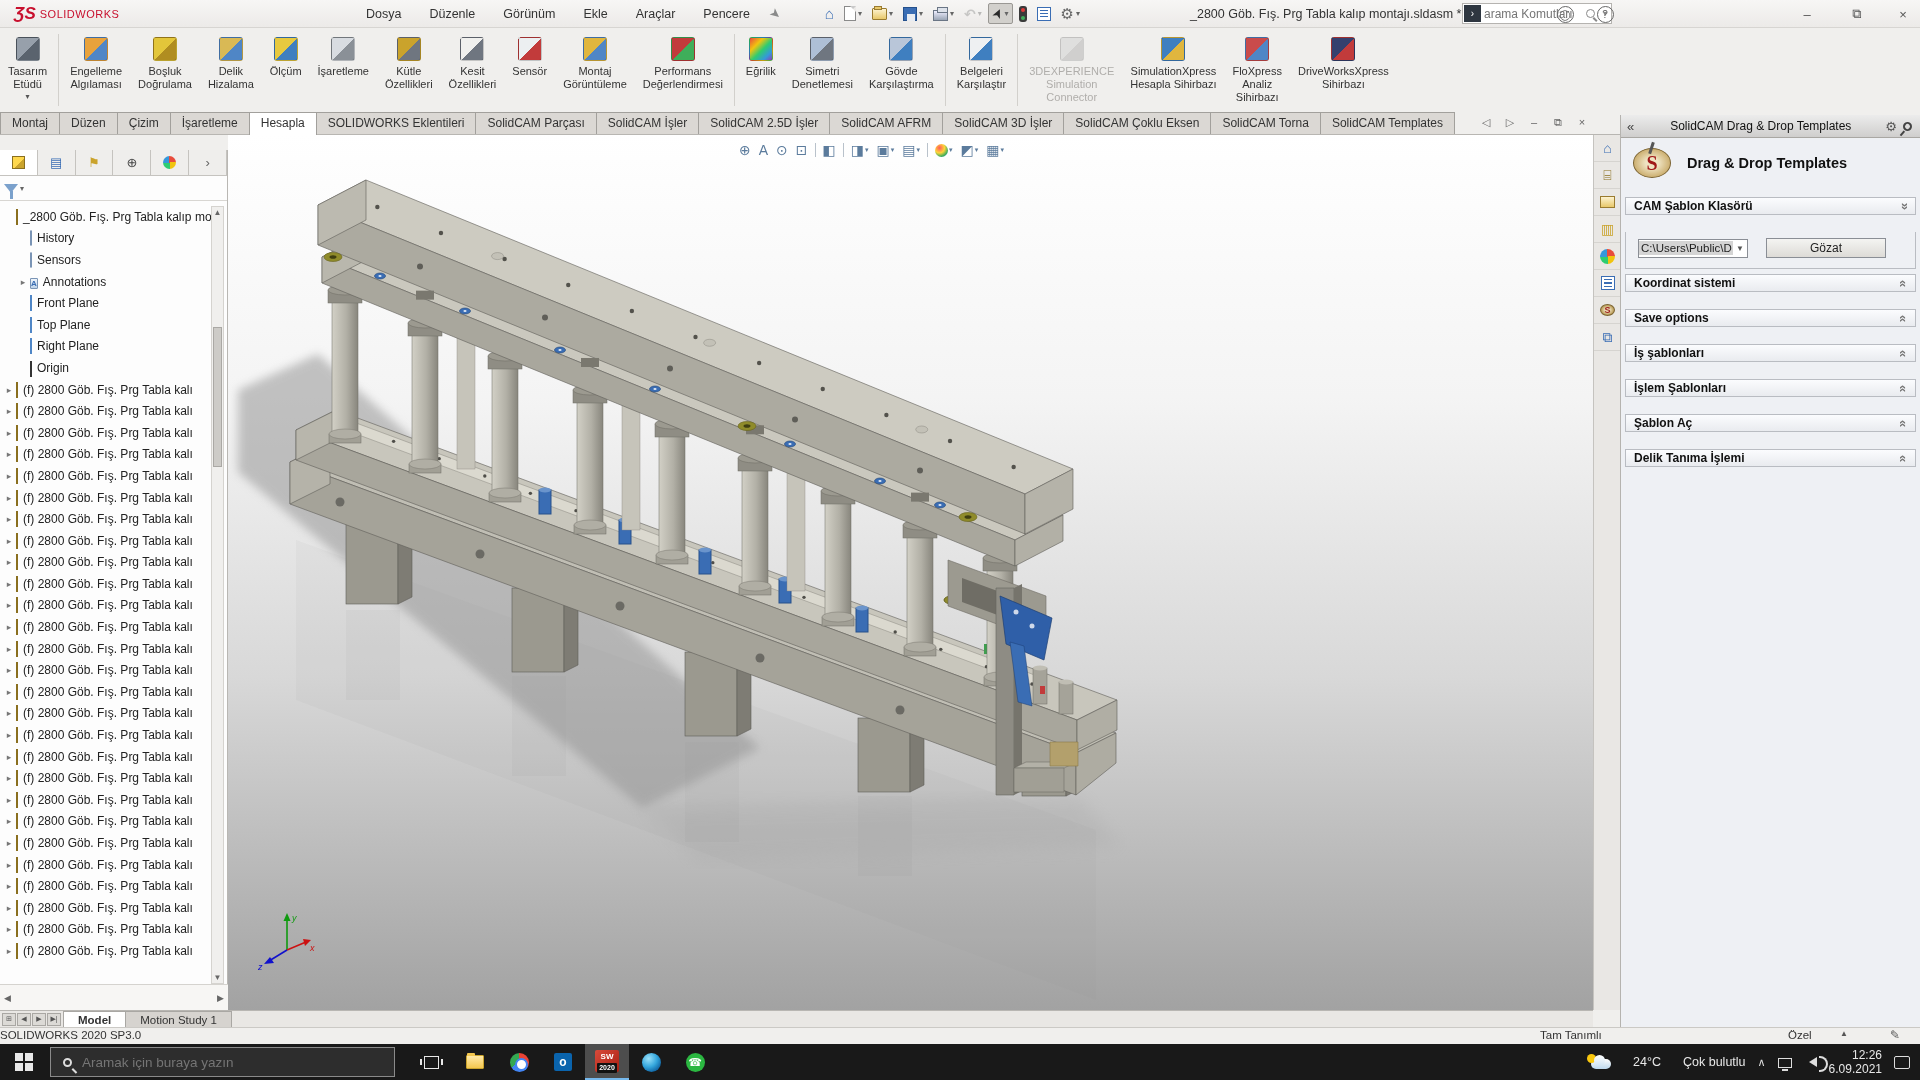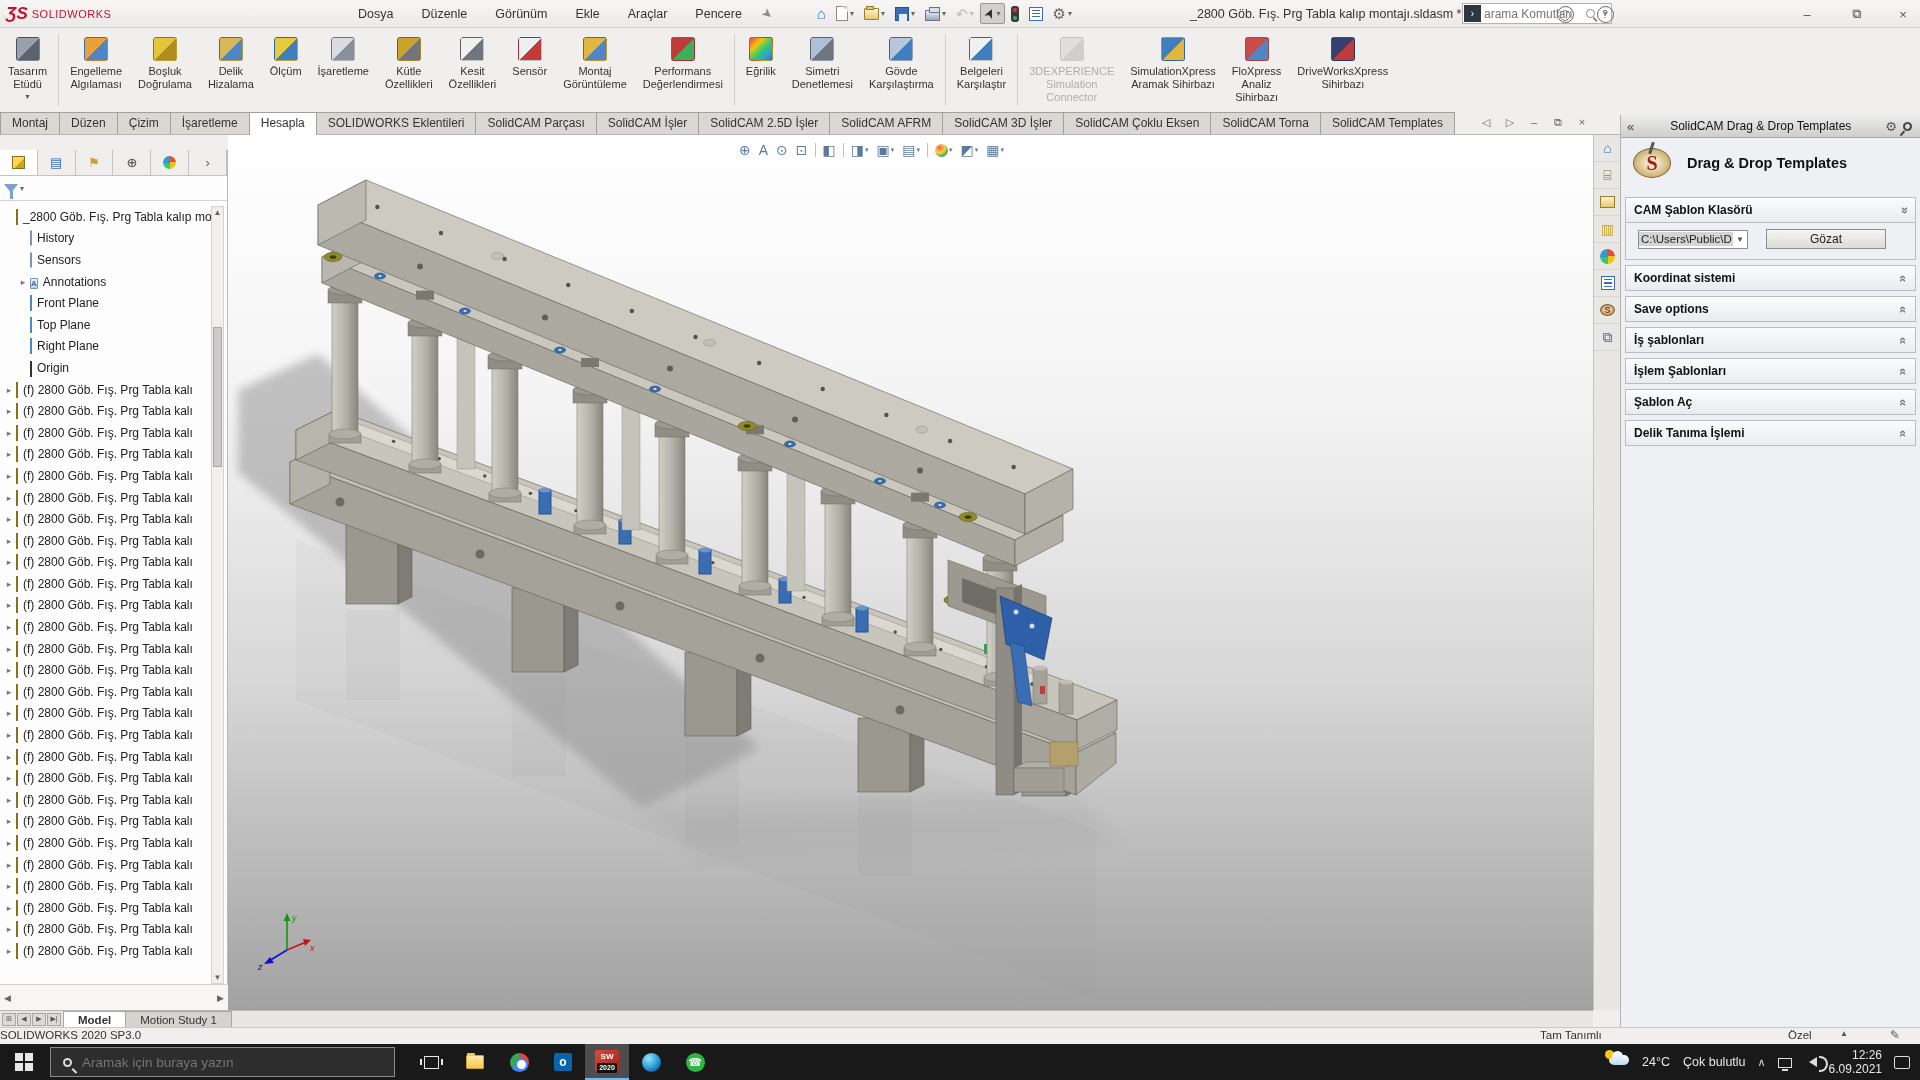--- a/index.html
+++ b/index.html
@@ -1,21 +1,21 @@
 <!DOCTYPE html>
 <html><head>
 <meta charset="utf-8">
 <style>
 *{box-sizing:border-box;margin:0;padding:0}
 html,body{width:1920px;height:1080px;overflow:hidden}
 body{font-family:"Liberation Sans","DejaVu Sans",sans-serif;font-size:12px;color:#222;background:#f0efed;position:relative}
 
 
 #titlebar{position:absolute;left:0;top:0;width:1920px;height:28px;background:linear-gradient(#f7f6f5,#eceae8);border-bottom:1px solid #d7d5d2;display:flex;align-items:center}
-#logo{display:flex;align-items:center;margin-left:6px;width:260px}
+#logo{display:flex;align-items:center;margin-left:14px;width:260px}
 #logo .ds{color:#c8102e;font-weight:bold;font-size:17px;font-style:italic;margin-right:4px}
 #logo .lg{color:#c8102e;font-weight:normal;font-size:11px;letter-spacing:.5px}
 #menubar{display:flex;align-items:center;margin-left:78px}
 .menu-item{padding:5px 14px;font-size:12.5px;color:#333;cursor:default}
 #pin-menu{color:#8a8a8a;font-size:13px;margin-left:6px;transform:rotate(40deg)}
 #quicktools{display:flex;align-items:center;margin-left:40px;gap:2px}
 .qt{display:flex;align-items:center;padding:2px 3px;border:1px solid transparent;border-radius:2px}
 .qt.active{background:#d2d0cc;border-color:#9a9894}
 .qt.disabled{opacity:.4}
 .qt .caret{font-size:8px;color:#666;margin-left:2px}
@@ -123,21 +123,21 @@
 #rp-header{height:23px;background:linear-gradient(#ececec,#cfcecd);border-bottom:1px solid #a9a7a3;display:flex;align-items:center;padding:0 6px}
 #rp-header .back{font-size:13px;color:#444;margin-right:8px}
 #rp-header .htxt{flex:1;text-align:center;font-weight:normal;font-size:12px;color:#111}
 #rp-gear{font-size:13px;color:#555;margin:0 6px}
 #rp-pin{width:9px;height:9px;border:2px solid #444;border-radius:50%;position:relative;transform:rotate(40deg);margin-right:2px}
 #rp-pin::after{content:"";position:absolute;left:2px;top:8px;width:2px;height:6px;background:#444}
 #rp-title-row{display:flex;align-items:center;padding:10px 12px 16px}
 #rp-logo{width:38px;height:30px;border-radius:50%;background:radial-gradient(#efe3c2 25%,#c9ab6a 75%);border:1px solid #7a6230;color:#a01818;font-weight:bold;font-size:20px;text-align:center;line-height:28px;font-family:"Liberation Serif",serif;position:relative}
 #rp-logo::after{content:"";position:absolute;left:16px;top:-7px;width:3px;height:12px;background:#555;transform:rotate(18deg)}
 #rp-title{font-weight:bold;font-size:14.5px;margin-left:16px;color:#111}
-.rp-section{margin:3px 4px 0;border:1px solid #b9bcc2;background:linear-gradient(#fbfcfe,#e9ebef);height:26px;display:flex;align-items:center;justify-content:space-between;padding:0 8px}
+.rp-section{margin:3px 4px 17px;border:1px solid #b9bcc2;background:linear-gradient(#fbfcfe,#e9ebef);height:18px;display:flex;align-items:center;justify-content:space-between;padding:0 8px}
 .rp-section .lbl{font-weight:bold;font-size:12px;color:#111}
 .chev{color:#777;font-size:13px;font-weight:bold;display:inline-block}
 .chev.up{transform:rotate(90deg)}
 .chev.down{transform:rotate(-90deg)}
 #rp-folder-box{margin:0 4px;border:1px solid #b9bcc2;border-top:none;background:#eef0f4;padding:6px 0 10px;display:flex;align-items:center}
 #rp-combo{width:110px;height:19px;border:1px solid #8a8e95;background:#fff;display:flex;align-items:center;margin-left:12px}
 #rp-combo .val{flex:1;background:#d4d4d4;font-size:11.5px;padding:1px 2px;white-space:nowrap;overflow:hidden}
 #rp-combo .caret{font-size:8px;color:#555;padding:0 3px}
 #rp-browse{width:120px;height:20px;margin-left:18px;background:linear-gradient(#f4f4f2,#dddbd7);border:1px solid #8a8e95;font-size:12px;text-align:center;line-height:18px}
 
@@ -158,21 +158,21 @@
 .fe-icon{width:18px;height:14px;background:linear-gradient(#ffe9a8,#f3c74f);border:1px solid #caa32c;border-radius:1px;position:relative}
 .fe-icon::before{content:"";position:absolute;left:0;top:-3px;width:8px;height:3px;background:#f3c74f;border-radius:1px 1px 0 0}
 .chrome-icon{width:19px;height:19px;border-radius:50%;background:conic-gradient(#ea4335 0 120deg,#4285f4 120deg 240deg,#34a853 240deg 360deg);position:relative}
 .chrome-icon::after{content:"";position:absolute;left:5px;top:5px;width:9px;height:9px;border-radius:50%;background:#fff;border:2px solid #4285f4}
 .ol-icon{width:18px;height:18px;background:#0a64ad;border-radius:2px;color:#fff;font-weight:bold;font-size:12px;display:flex;align-items:center;justify-content:center}
 .sw-icon{width:24px;height:22px;background:linear-gradient(135deg,#d94a3a,#a81f12);border-radius:2px;color:#fff;text-align:center;font-size:8px;font-weight:bold;line-height:10px;padding-top:2px}
 .sw-icon .yr{font-size:7px;display:block;background:#111;margin:1px 2px 0;border-radius:1px}
 .edge-icon{width:19px;height:19px;border-radius:50%;background:radial-gradient(circle at 35% 30%,#9be1f9,#35a7dd 45%,#0c5e9e 80%)}
 .wa-icon{width:19px;height:19px;border-radius:50%;background:#2bb741;color:#fff;font-size:11px;display:flex;align-items:center;justify-content:center}
 #tray{margin-left:auto;display:flex;align-items:center;color:#e8e8e8;font-size:12.5px;gap:12px;padding-right:10px}
-#weather{display:flex;align-items:flex-start;gap:13px}
+#weather{display:flex;align-items:flex-end;gap:22px}
 .cloud{width:20px;height:10px;background:linear-gradient(#fdfdfd,#bcd8ee);border-radius:8px;position:relative}
 .cloud::before{content:"";position:absolute;left:-4px;top:-5px;width:9px;height:9px;border-radius:50%;background:#f9c80e}
 .cloud::after{content:"";position:absolute;left:3px;top:-4px;width:11px;height:11px;border-radius:50%;background:linear-gradient(#fff,#cfe4f4)}
 .net-icon{width:14px;height:10px;border:1.5px solid #ddd;position:relative;margin-top:2px}
 .net-icon::after{content:"";position:absolute;left:3px;bottom:-4px;width:6px;height:2px;background:#ddd}
 .vol-icon{width:0;height:0;border:5px solid transparent;border-right:8px solid #ddd;position:relative}
 .vol-icon::after{content:"";position:absolute;left:10px;top:-6px;width:7px;height:12px;border:2px solid #ddd;border-left:none;border-radius:0 9px 9px 0}
 #clock{text-align:right;font-size:12px;line-height:14px}
 .note-icon{width:16px;height:13px;border:1.5px solid #ddd;border-radius:2px}
 #hidden-caret{font-size:11px;color:#ddd}
@@ -370,21 +370,21 @@
       <div class="rib-label">
         <div>3DEXPERIENCE</div>
         <div>Simulation</div>
         <div>Connector</div>
       </div>
     </div>
     <div class="rib-btn">
       <div class="rib-icon" style="background: linear-gradient(135deg, rgb(63, 127, 192) 0px, rgb(63, 127, 192) 52%, rgb(224, 182, 62) 52%);"></div>
       <div class="rib-label">
         <div>SimulationXpress</div>
-        <div>Aramak Sihirbazı</div>
+        <div>Hesapla Sihirbazı</div>
       </div>
     </div>
     <div class="rib-btn">
       <div class="rib-icon" style="background: linear-gradient(135deg, rgb(201, 75, 75) 0px, rgb(201, 75, 75) 52%, rgb(79, 134, 198) 52%);"></div>
       <div class="rib-label">
         <div>FloXpress</div>
         <div>Analiz</div>
         <div>Sihirbazı</div>
       </div>
     </div>

